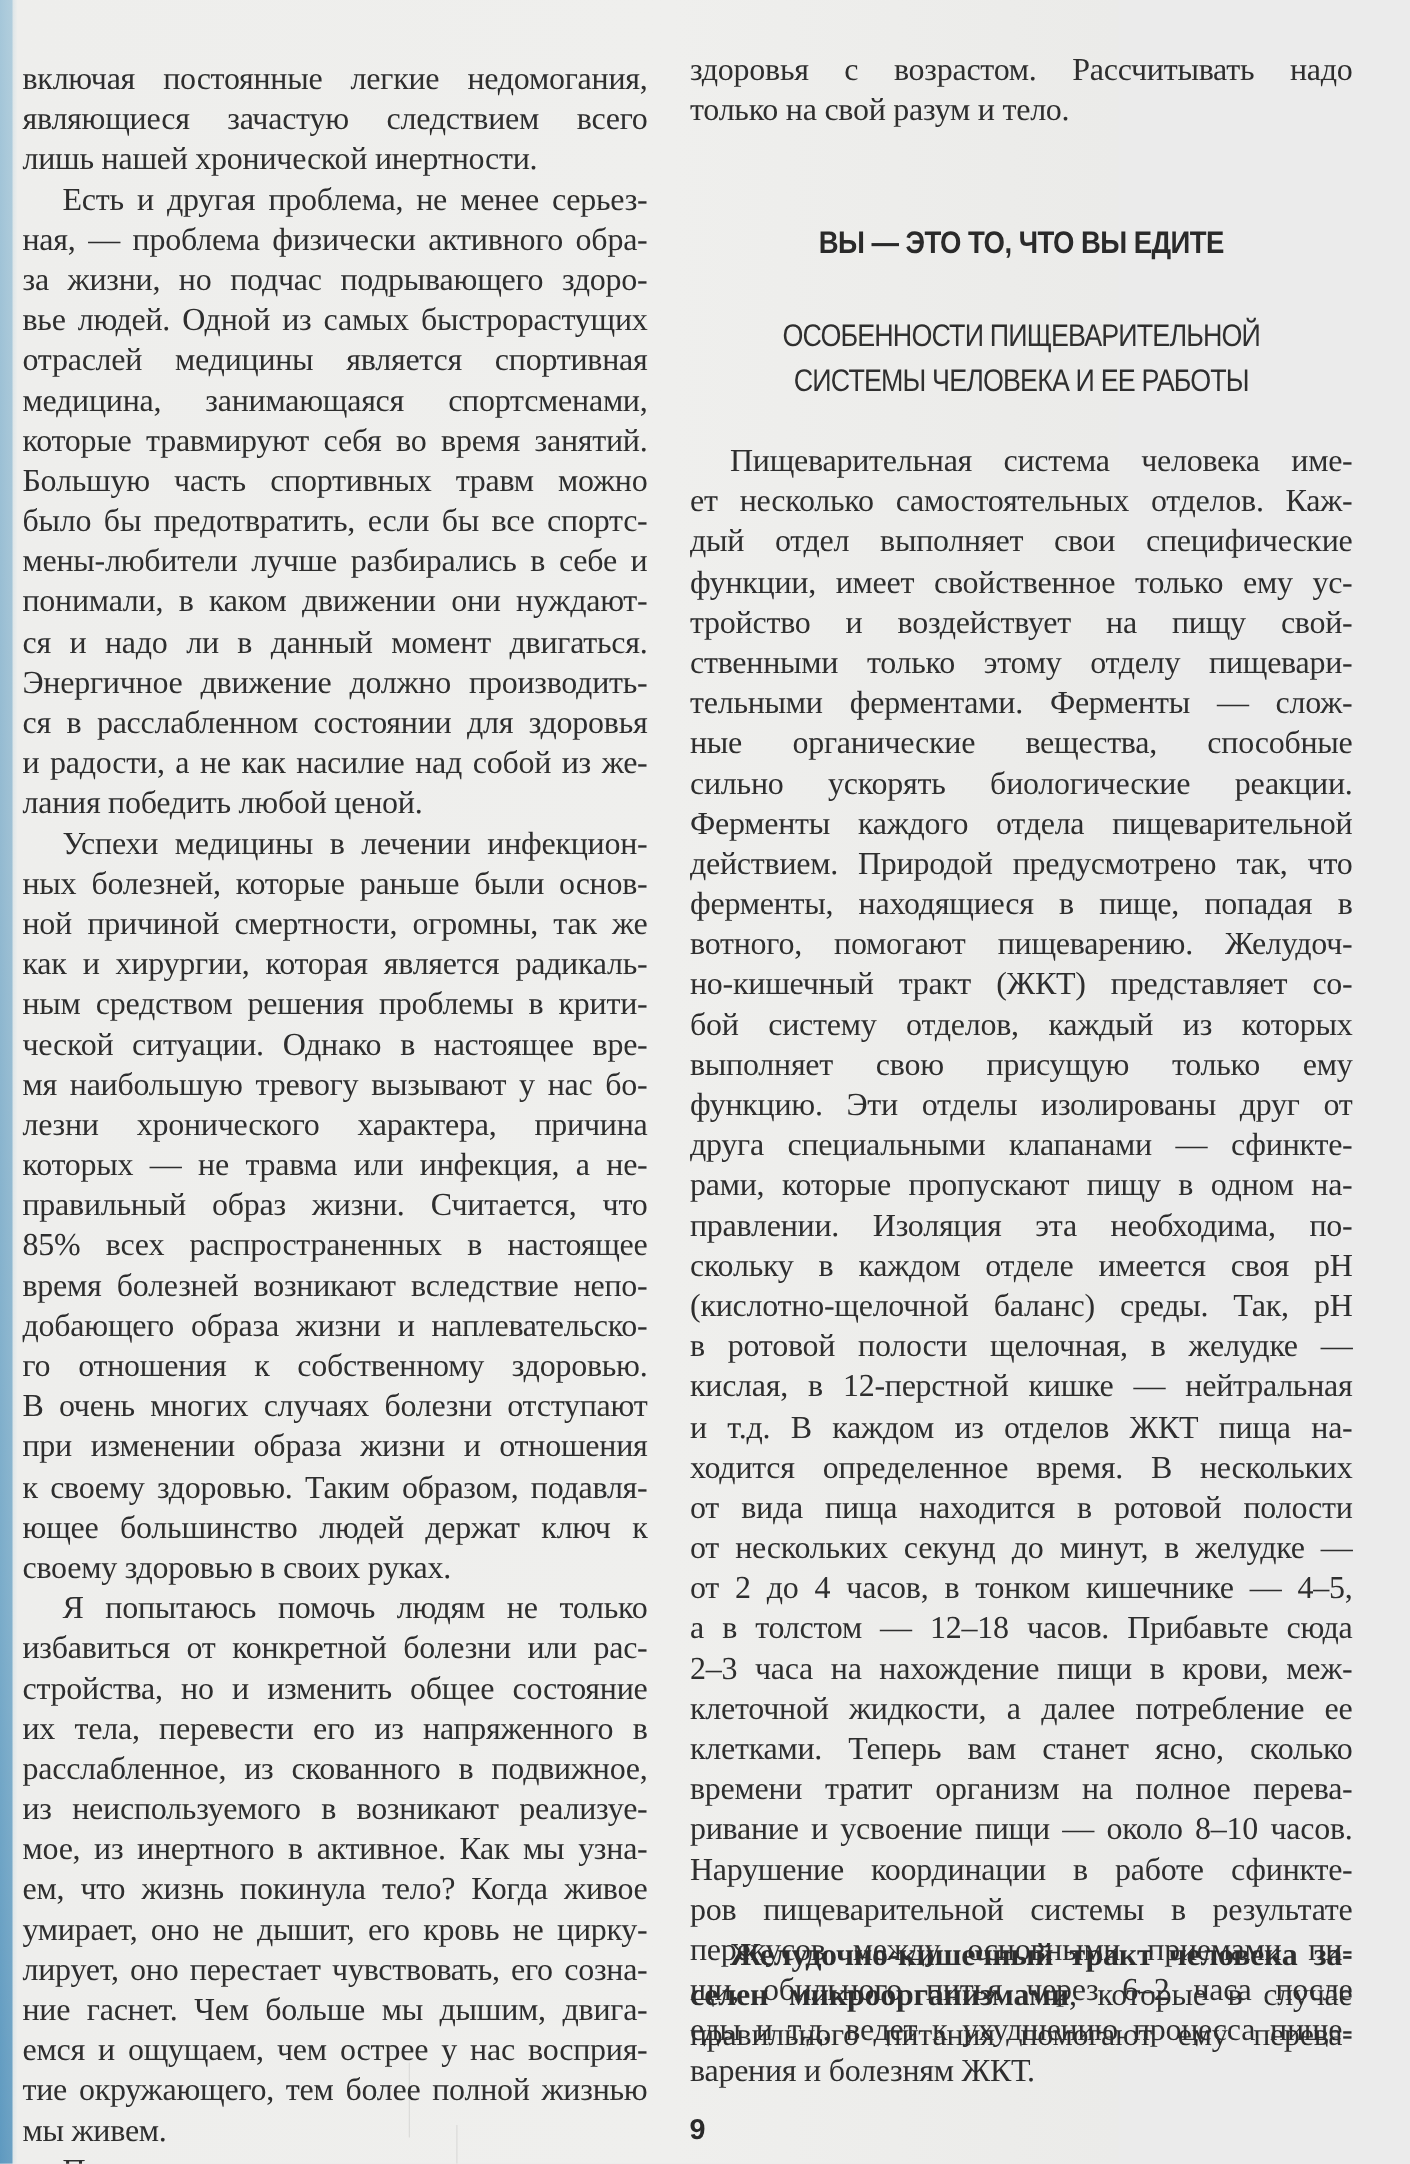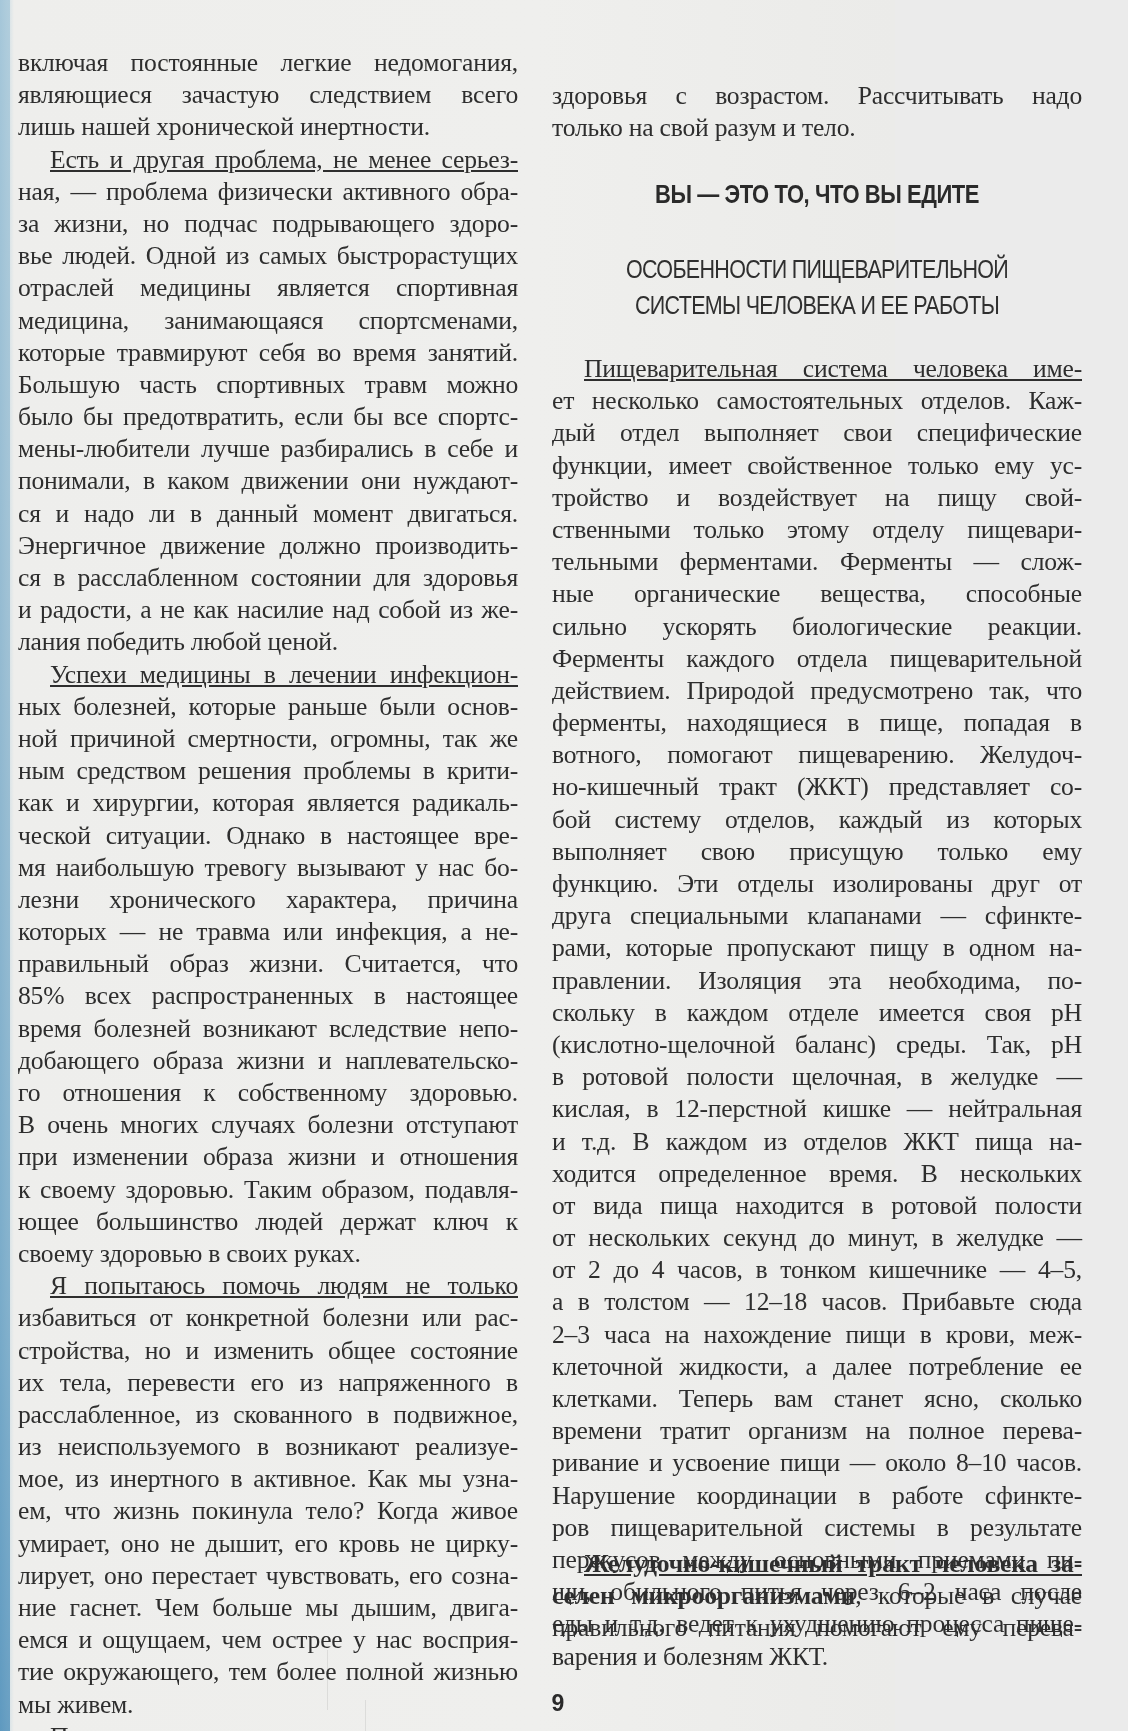--- a/index.html
+++ b/index.html
@@ -22,21 +22,21 @@
   .col {
     position: absolute; top: 47px;
     font-size: 25.6px; line-height: 32.2px;
     text-align: justify;
     letter-spacing: -0.2px;
   }
   .col-left { left: 18px; width: 500px; }
   .col-right { left: 552px; width: 530px; }
   .line { display: block; white-space: nowrap; text-align-last: justify; height: 32.2px; overflow: visible; }
   .line.last { text-align-last: left; }
-  .line.indent { padding-left: 32px; text-decoration: underline; }
+  .line.indent { padding-left: 32px; }
   .b { font-weight: bold; }
   .h1 {
     font-family: "Liberation Sans", "DejaVu Sans", sans-serif;
     font-weight: bold; font-size: 25px; letter-spacing: -0.5px;
     text-align: center; color: #2a2a2a;
     position: absolute; left: 552px; width: 530px; top: 180px;
     transform: scaleX(0.88);
   }
   .h2 {
     font-family: "Liberation Sans", "DejaVu Sans", sans-serif;
@@ -77,22 +77,22 @@
       <span class="line">мены-любители лучше разбирались в себе и</span>
       <span class="line">понимали, в каком движении они нуждают-</span>
       <span class="line">ся и надо ли в данный момент двигаться.</span>
       <span class="line">Энергичное движение должно производить-</span>
       <span class="line">ся в расслабленном состоянии для здоровья</span>
       <span class="line">и радости, а не как насилие над собой из же-</span>
       <span class="line last">лания победить любой ценой.</span>
       <span class="line indent">Успехи медицины в лечении инфекцион-</span>
       <span class="line">ных болезней, которые раньше были основ-</span>
       <span class="line">ной причиной смертности, огромны, так же</span>
+      <span class="line">как и хирургии, которая является радикаль-</span>
       <span class="line">ным средством решения проблемы в крити-</span>
-      <span class="line">как и хирургии, которая является радикаль-</span>
       <span class="line">ческой ситуации. Однако в настоящее вре-</span>
       <span class="line">мя наибольшую тревогу вызывают у нас бо-</span>
       <span class="line">лезни хронического характера, причина</span>
       <span class="line">которых — не травма или инфекция, а не-</span>
       <span class="line">правильный образ жизни. Считается, что</span>
       <span class="line">85% всех распространенных в настоящее</span>
       <span class="line">время болезней возникают вследствие непо-</span>
       <span class="line">добающего образа жизни и наплевательско-</span>
       <span class="line">го отношения к собственному здоровью.</span>
       <span class="line">В очень многих случаях болезни отступают</span>
@@ -110,21 +110,21 @@
       <span class="line">ем, что жизнь покинула тело? Когда живое</span>
       <span class="line">умирает, оно не дышит, его кровь не цирку-</span>
       <span class="line">лирует, оно перестает чувствовать, его созна-</span>
       <span class="line">ние гаснет. Чем больше мы дышим, двига-</span>
       <span class="line">емся и ощущаем, чем острее у нас восприя-</span>
       <span class="line">тие окружающего, тем более полной жизнью</span>
       <span class="line last">мы живем.</span>
       <span class="line indent">Пусть эта книга станет для вас другом.</span>
     </div>
 
-  <div class="col col-right" id="right-intro" style="top:40px;margin-top:40px;">
+  <div class="col col-right" id="right-intro" style="top:40px;">
       <span class="line">здоровья с возрастом. Рассчитывать надо</span>
       <span class="line last">только на свой разум и тело.</span>
     </div>
 
   <div class="h1">ВЫ — ЭТО ТО, ЧТО ВЫ ЕДИТЕ</div>
   <div class="h2">
     <span>ОСОБЕННОСТИ ПИЩЕВАРИТЕЛЬНОЙ</span>
     <span>СИСТЕМЫ ЧЕЛОВЕКА И ЕЕ РАБОТЫ</span>
   </div>
 

